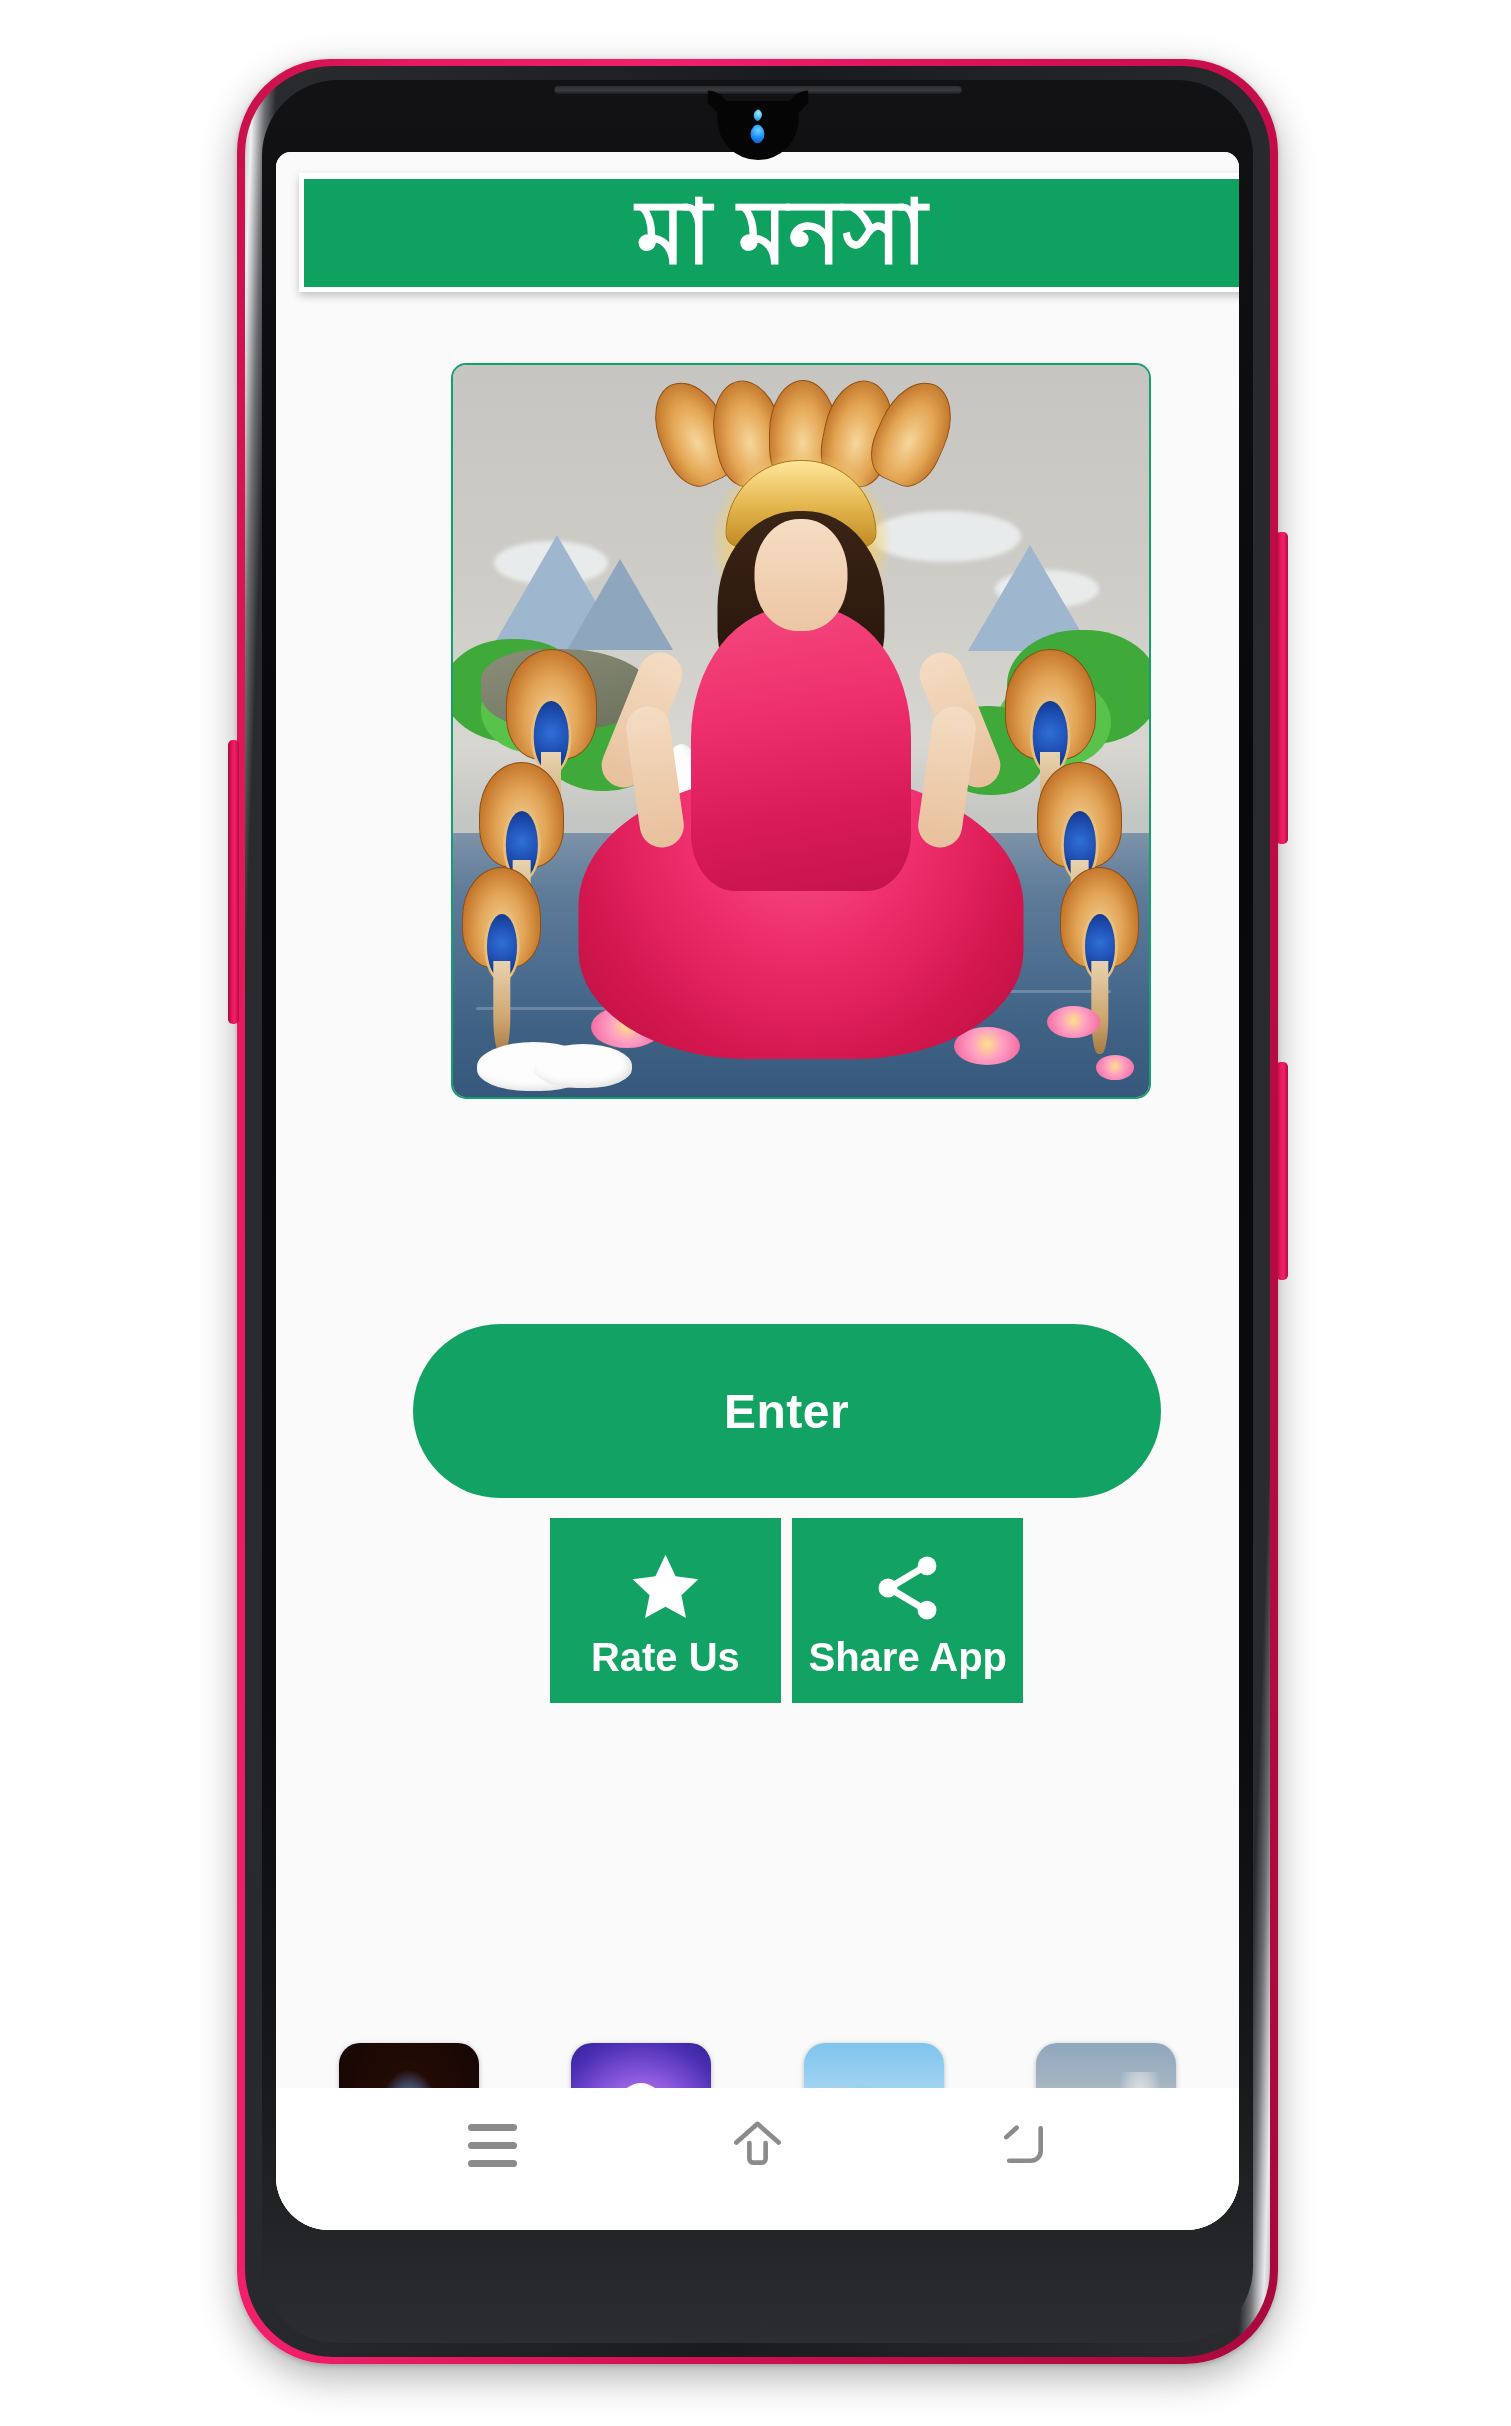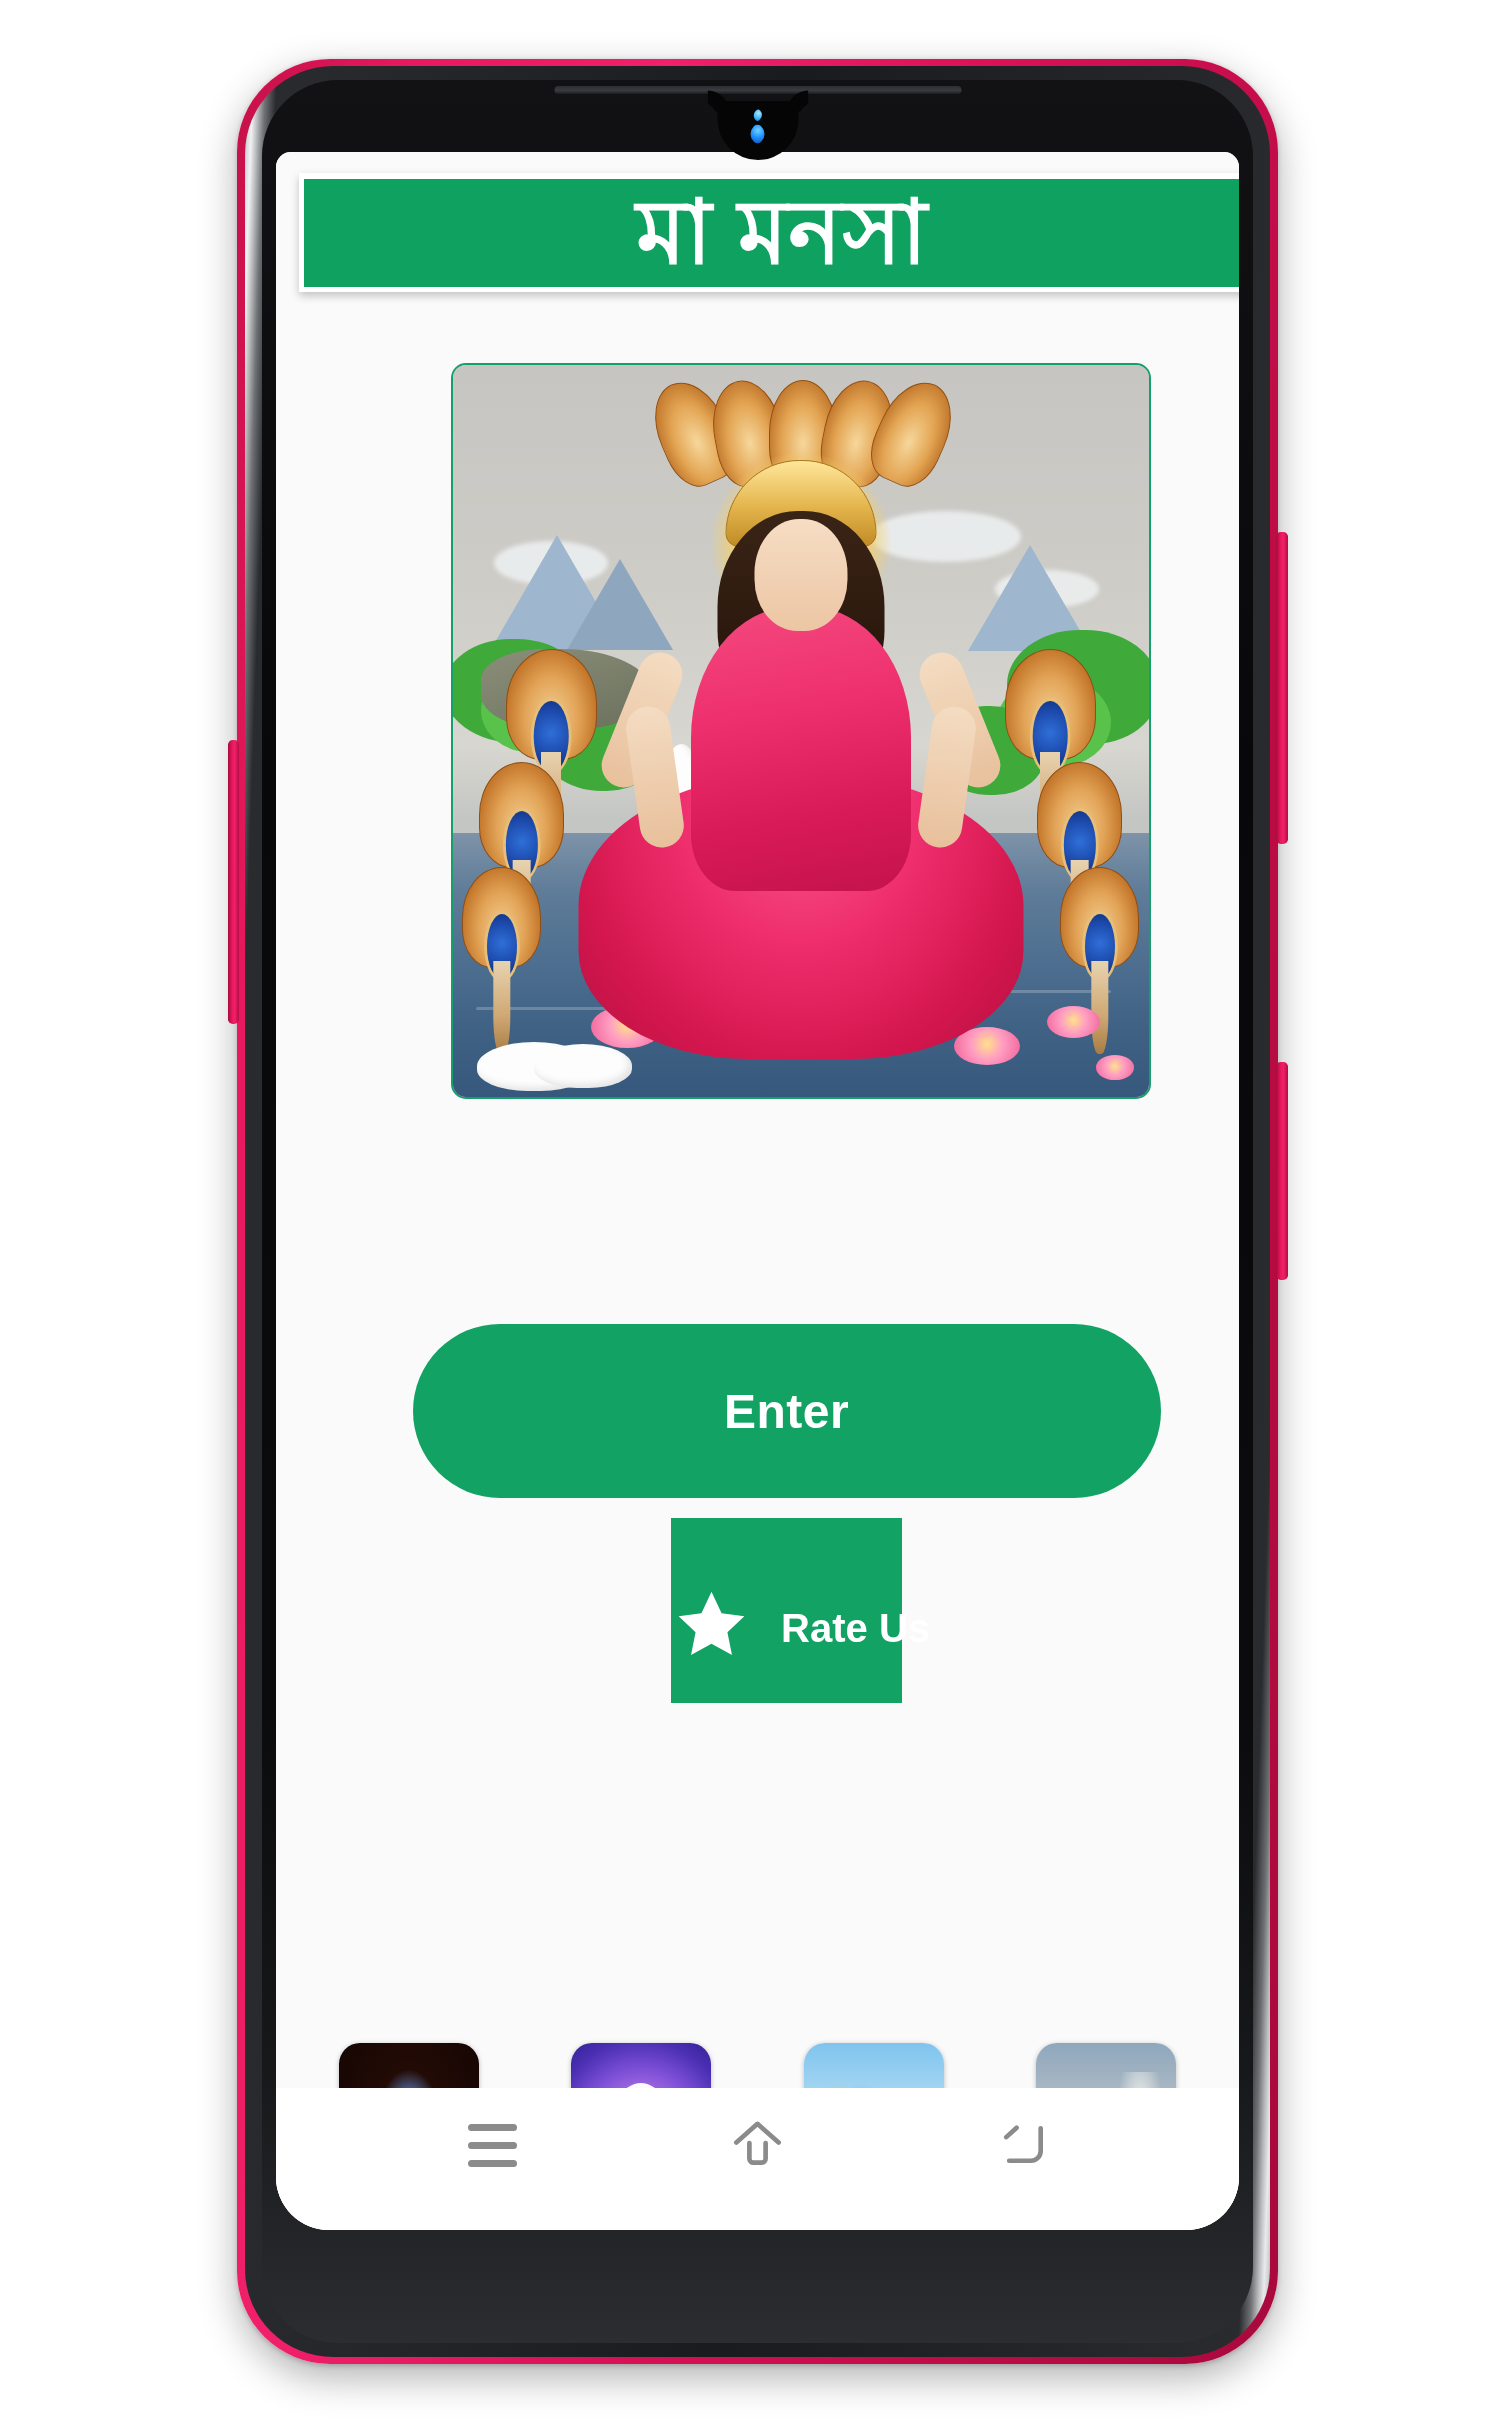--- a/index.html
+++ b/index.html
@@ -322,26 +322,26 @@
     justify-content: center;
     gap: 11.4px;
   }
   .action-btn {
     width: 231px;
     height: 185px;
     background: #12a263;
     border: none;
     color: #ffffff;
     display: flex;
+    flex-direction: column;
     align-items: center;
     justify-content: flex-start;
     padding-top: 28px;
     cursor: pointer;
     font-family: "Liberation Sans", sans-serif;
-    gap: 29px;
   }
   .action-icon {
     height: 83px;
     display: flex;
     align-items: center;
     justify-content: center;
   }
   .action-label {
     font-size: 40px;
     font-weight: 700;
@@ -597,20 +597,32 @@
 
           <button class="action-btn">
             <span class="action-icon">
               <svg width="81" height="78" viewBox="0 0 24 24" fill="#ffffff" aria-hidden="true">
                 <path d="M12 1.8l3.1 6.6 7.0 .9-5.2 4.9 1.4 7.0L12 17.8 5.7 21.2l1.4-7.0L1.9 9.3l7.0-.9z"></path>
               </svg>
             </span>
             <span class="action-label">Rate Us</span>
           </button>
 
+          <button class="action-btn">
+            <span class="action-icon">
+              <svg width="81" height="78" viewBox="0 0 24 24" fill="none" stroke="#ffffff" stroke-width="2.1" stroke-linecap="round" aria-hidden="true">
+                <circle cx="18" cy="5.2" r="2.9" fill="#ffffff" stroke="none"></circle>
+                <circle cx="6" cy="12" r="2.9" fill="#ffffff" stroke="none"></circle>
+                <circle cx="18" cy="18.8" r="2.9" fill="#ffffff" stroke="none"></circle>
+                <line x1="8.5" y1="10.7" x2="15.5" y2="6.5"></line>
+                <line x1="8.5" y1="13.3" x2="15.5" y2="17.5"></line>
+              </svg>
+            </span>
+            <span class="action-label">Share App</span>
+          </button>
 
         </div>
 
 
         <div class="other-apps-row">
 
           <div class="app-tile">
             <div class="app-thumb th-ramayan"></div>
 
           </div>

